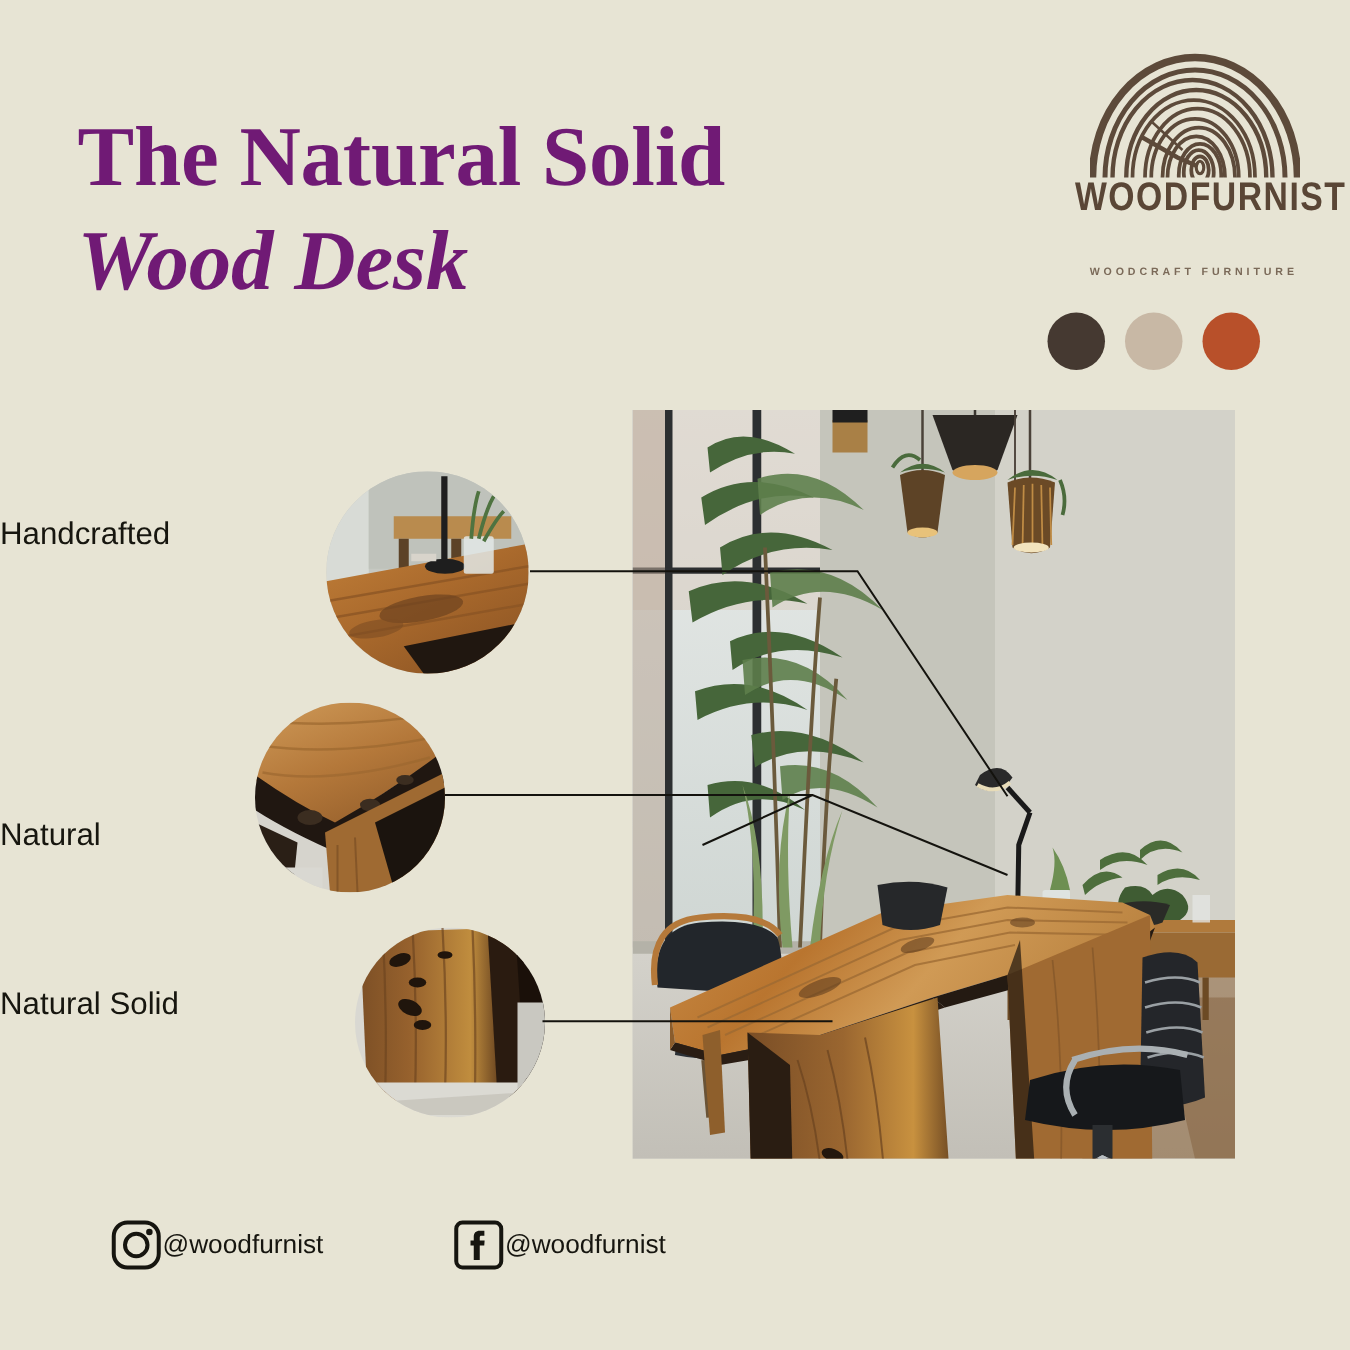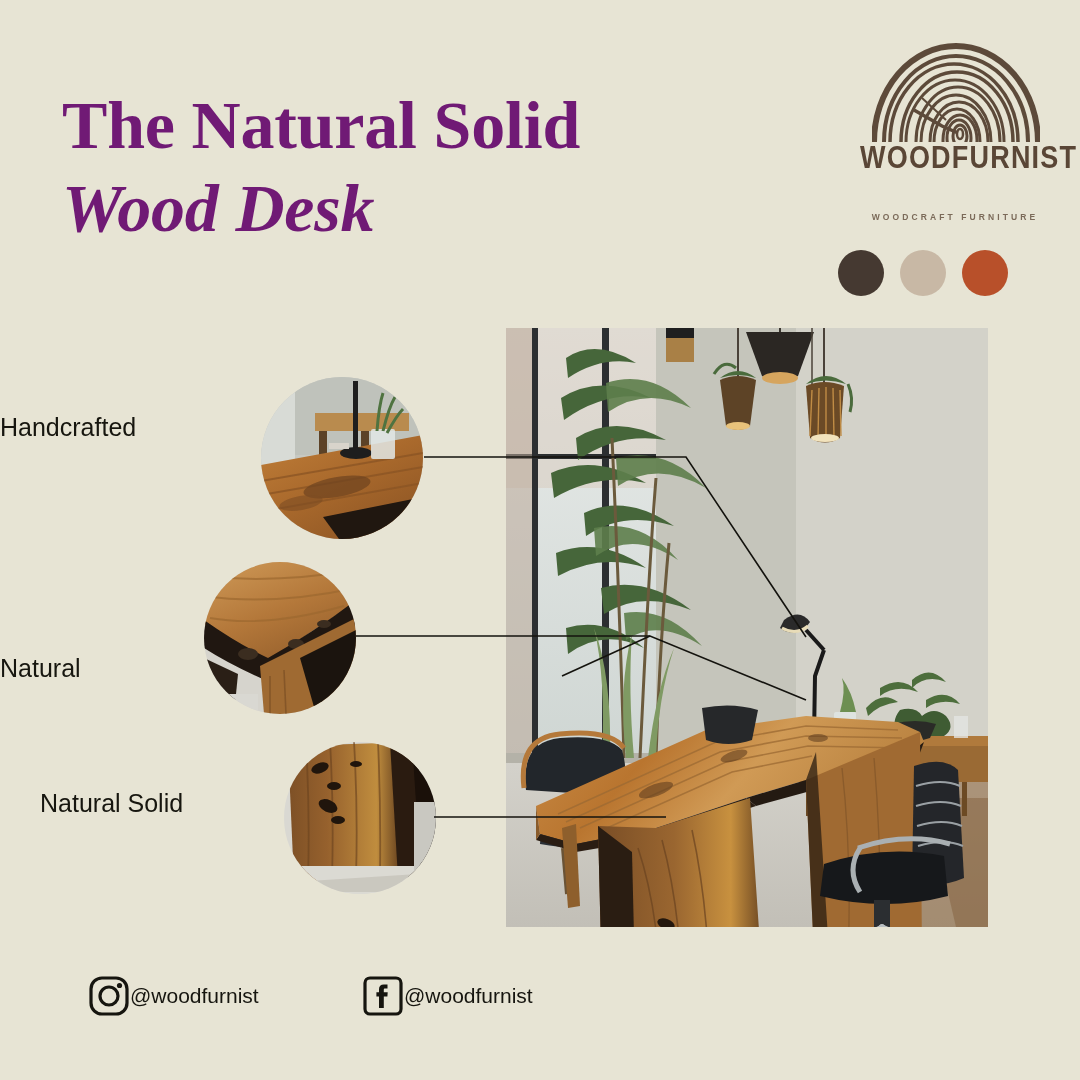--- a/index.html
+++ b/index.html
@@ -51,21 +51,21 @@
   }
   .photo svg{display:block;width:482px;height:599px;}
 
   
   .feat-label{
     position:absolute;text-align:left;
     font-size:25px;line-height:1.55;color:#17160f;
   }
   #feat0{left:0px;top:408px;width:196px;}
   #feat1{left:0px;top:605px;width:196px;margin-top:44px;}
-  #feat2{left:0px;top:784px;width:222px;padding-left:40px;}
+  #feat2{left:0px;top:784px;width:222px;}
 
   
   .circle{position:absolute;border-radius:50%;overflow:hidden;}
   .circle svg{display:block;width:100%;height:100%;}
   #circ0{left:261px;top:377px;width:162px;height:162px;}
   #circ1{left:204px;top:562px;width:152px;height:152px;}
   #circ2{left:284px;top:742px;width:152px;height:152px;}
 
   
   .lines{position:absolute;left:0;top:0;width:1080px;height:1080px;pointer-events:none;}

